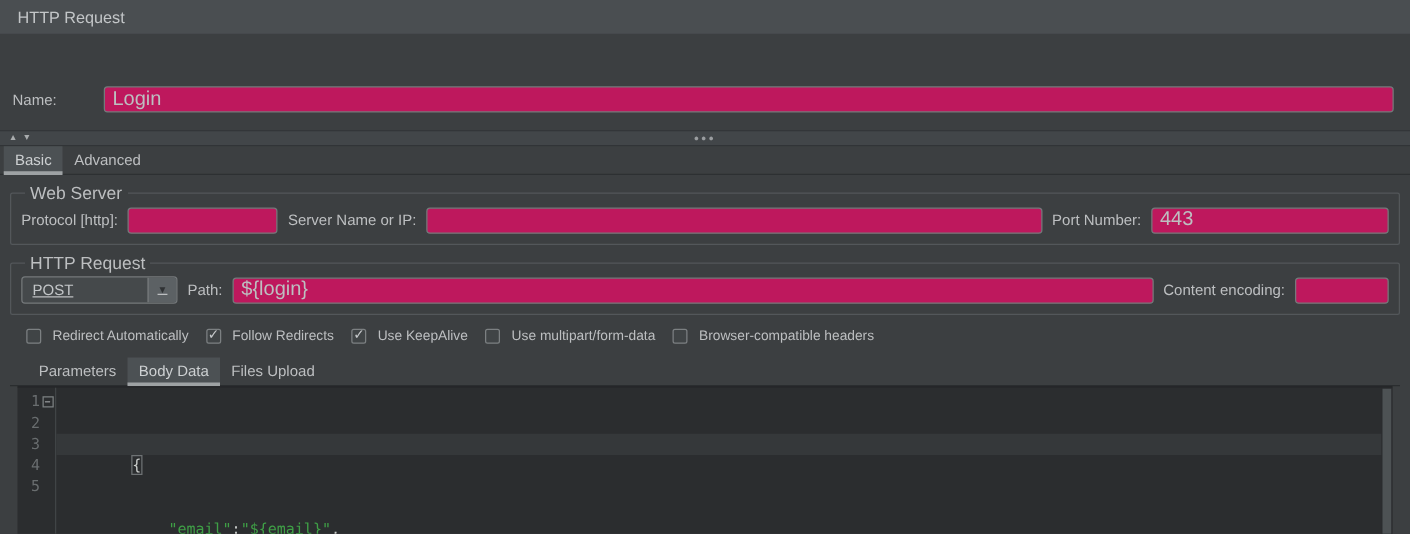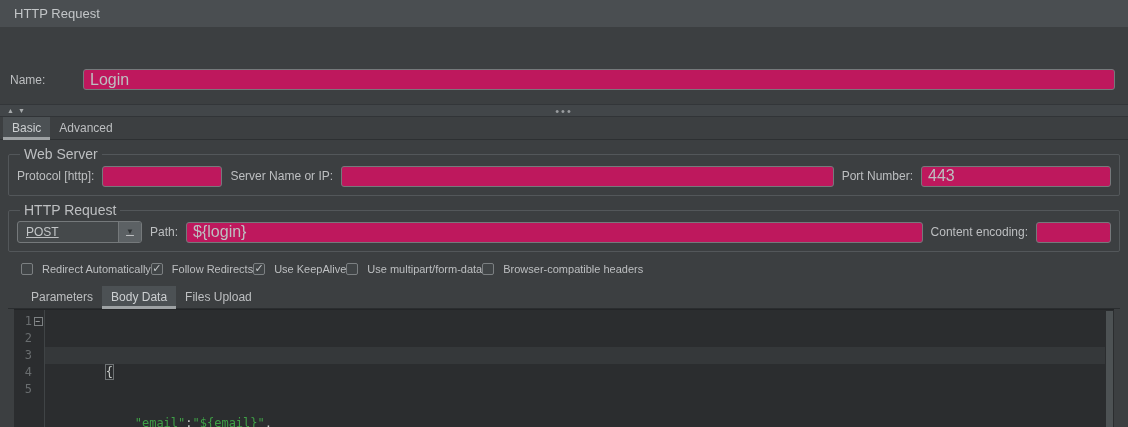--- a/index.html
+++ b/index.html
@@ -70,21 +70,21 @@
     background:#45494b; border:1px solid #75797b; border-radius:3px;
     display:flex; align-items:center; cursor:pointer; overflow:hidden;text-decoration:underline;
   }
   .combo-value { flex:1; padding-left:8px; color:#c3c6c8; }
   .combo-btn {
     width:23px; height:100%; background:#5c6164; border-left:1px solid #75797b;
     display:flex; align-items:center; justify-content:center;
   }
   .combo-btn .arrow { font-size:8px; color:#2f3234; line-height:8px; }
   
-  .check-row { display:flex; margin:11px 0 0 13px; font-size:11px; }
+  .check-row { display:flex; gap:14px; margin:11px 0 0 13px; font-size:11px; }
   .chk { display:flex; align-items:center; gap:9px; cursor:pointer; white-space:nowrap; }
   .chk .box {
     width:12px; height:12px; background:#404446; border:1px solid #7c8082; border-radius:2px;
     display:flex; align-items:center; justify-content:center; flex:0 0 12px;
   }
   .chk .mark { color:#c6c9cb; font-size:11px; line-height:11px; margin-top:-1px; }
   
   .editor {
     margin:0 6px; flex:1; background:#2b2d2f; border-top:1px solid #232527;
     display:flex; position:relative; overflow:hidden;

